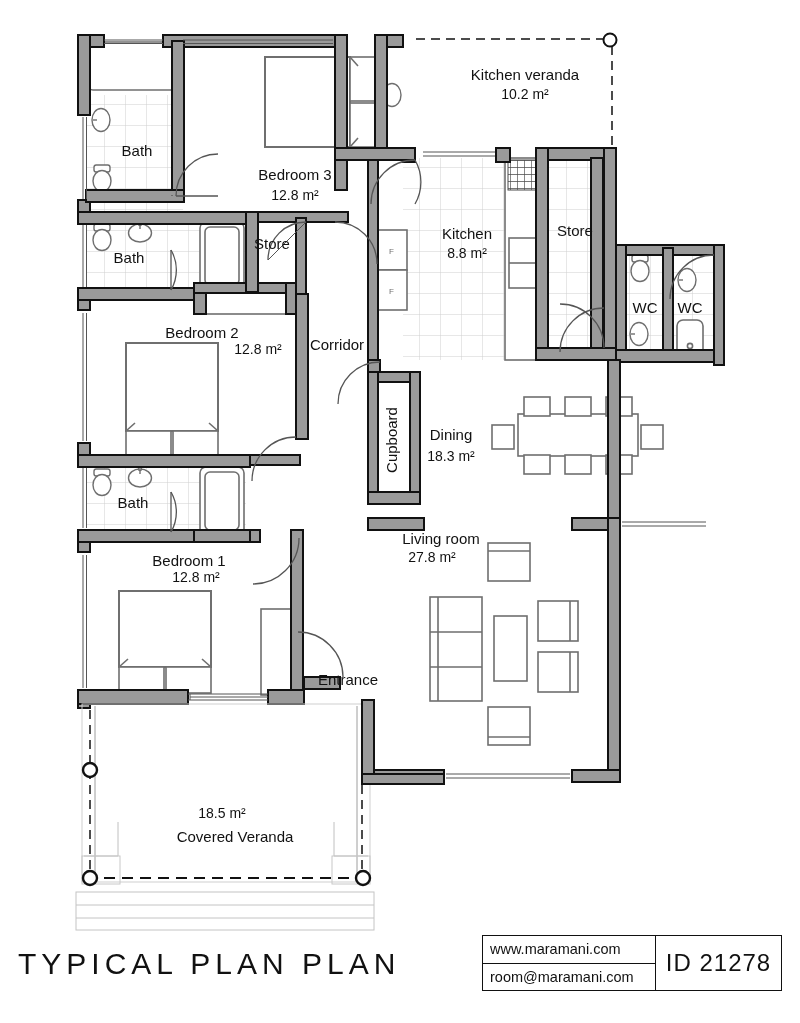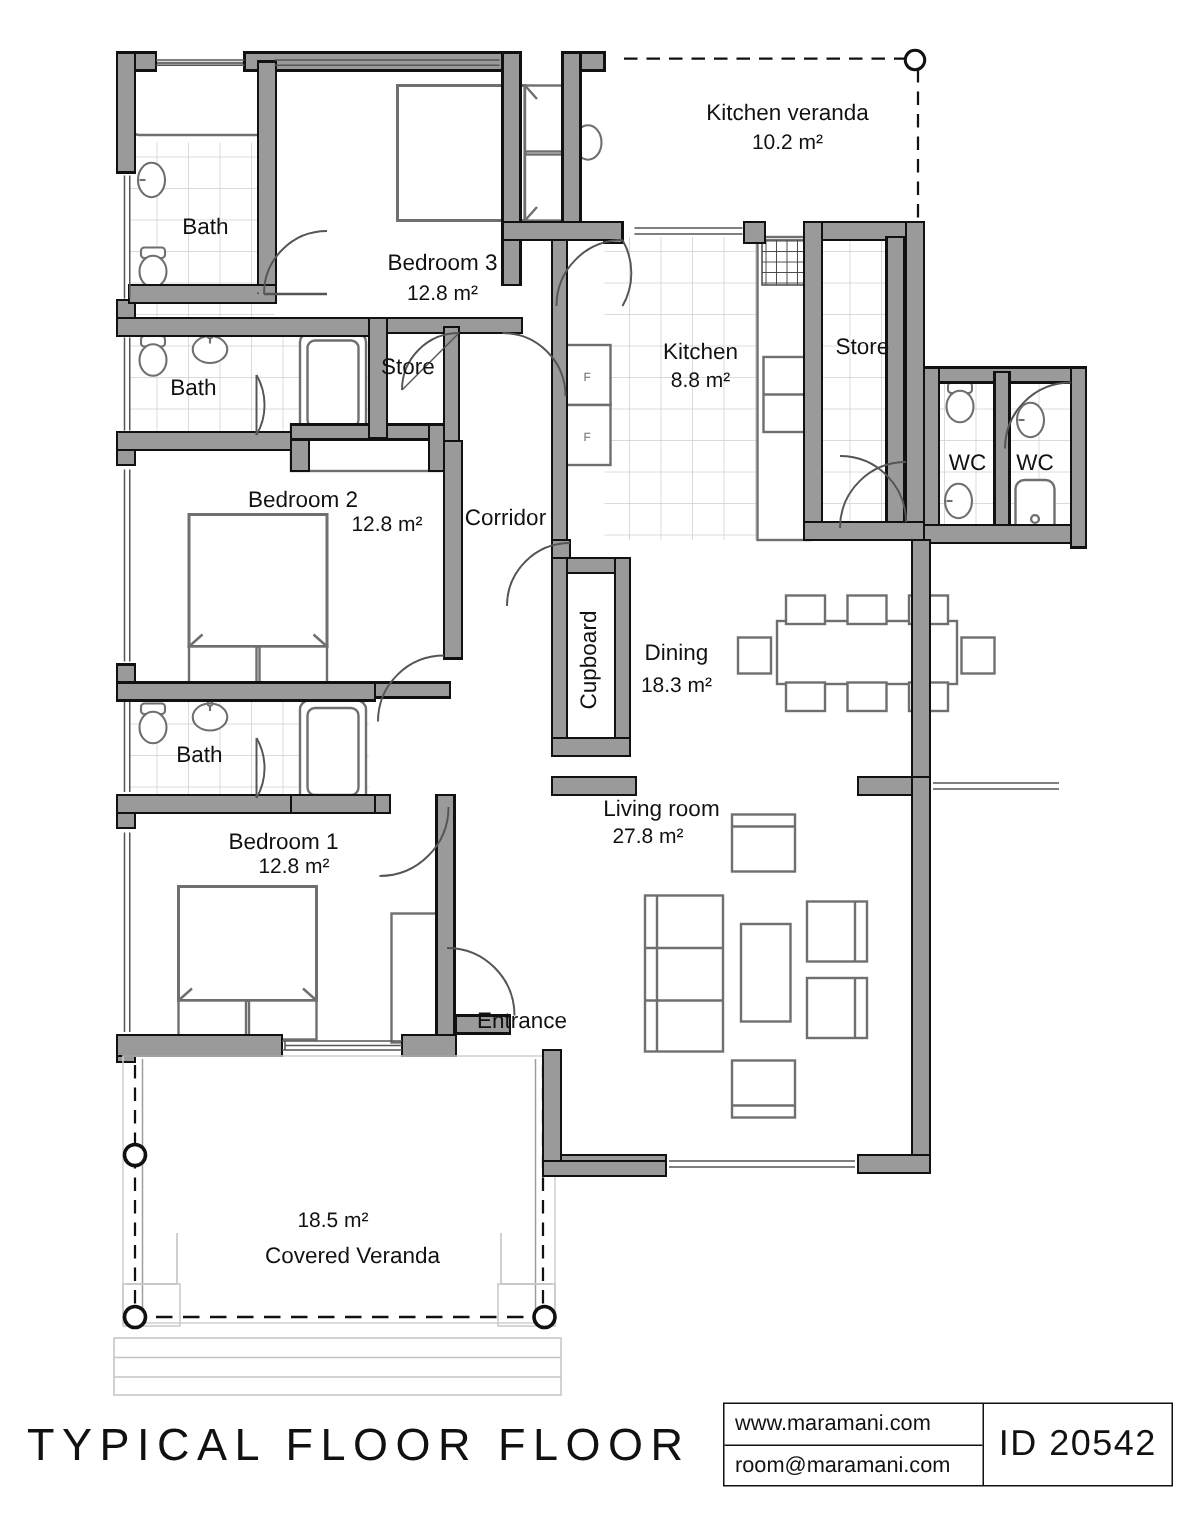--- a/index.html
+++ b/index.html
@@ -342,23 +342,23 @@
         <text x="451" y="461" text-anchor="middle" font-size="14" class="plan-label">18.3 m²</text>
         <text x="432" y="562" text-anchor="middle" font-size="14" class="plan-label">27.8 m²</text>
         <text x="222" y="818" text-anchor="middle" font-size="14" class="plan-label">18.5 m²</text>
       </g>
     <g id="annotation-labels">
         <text x="397" y="440" text-anchor="middle" font-size="15" class="plan-label" transform="rotate(-90 397 440)">Cupboard</text>
         <text x="348" y="685" text-anchor="middle" font-size="15" class="plan-label">Entrance</text>
       </g>
   </svg>
 
-  <div class="ttl">TYPICAL FLOOR FLOOR</div>
+  <div class="ttl">TYPICAL PLAN PLAN</div>
 
   <div class="tblock">
     <div class="tb-left">
       <div class="tb-row top">www.maramani.com</div>
       <div class="tb-row">room@maramani.com</div>
     </div>
-    <div class="tb-right">ID 20542</div>
+    <div class="tb-right">ID 21278</div>
   </div>
 
 </div>
 
 </body></html>

